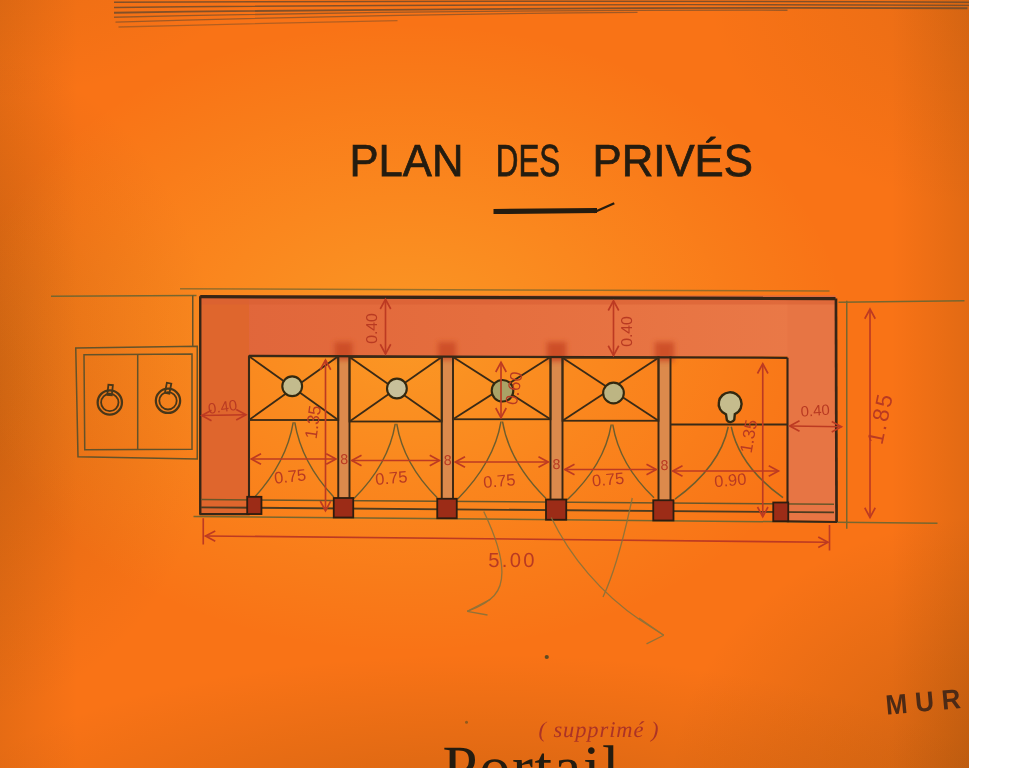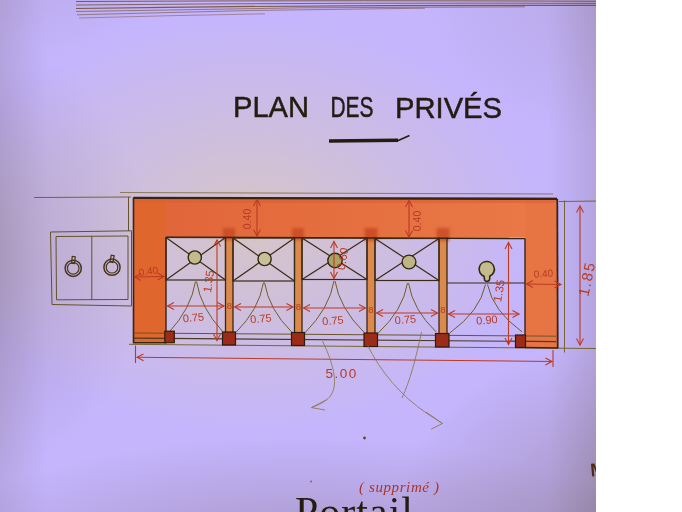--- a/index.html
+++ b/index.html
@@ -1,17 +1,17 @@
 <!DOCTYPE html>
 <html><head>
 <meta charset="utf-8">
 <style>
 html,body{margin:0;padding:0;}
-#page{position:relative;width:596px;height:512px;overflow:hidden;
-background:#c4b5fd;
+#page{position:relative;width:646px;height:512px;overflow:hidden;
+background:#f97316;
 font-family:"Liberation Sans", sans-serif;}
 #vig{position:absolute;inset:0;
 background:
 radial-gradient(ellipse 420px 300px at 42% 44%, rgba(255,235,70,0.30), rgba(255,235,70,0) 70%),
 radial-gradient(ellipse 500px 170px at 50% 110%, rgba(70,45,0,0.24), rgba(70,45,0,0) 75%),
 radial-gradient(ellipse 240px 300px at -5% 50%, rgba(70,45,0,0.18), rgba(70,45,0,0) 75%),
 radial-gradient(ellipse 300px 240px at 104% 102%, rgba(70,45,0,0.26), rgba(70,45,0,0) 75%),
 radial-gradient(ellipse 260px 200px at 103% -2%, rgba(70,45,0,0.10), rgba(70,45,0,0) 75%),
 radial-gradient(ellipse 300px 170px at -6% -12%, rgba(70,45,0,0.12), rgba(70,45,0,0) 78%),
 linear-gradient(to right, rgba(60,40,0,0.10), rgba(60,40,0,0) 8%, rgba(60,40,0,0) 92%, rgba(60,40,0,0.12));

